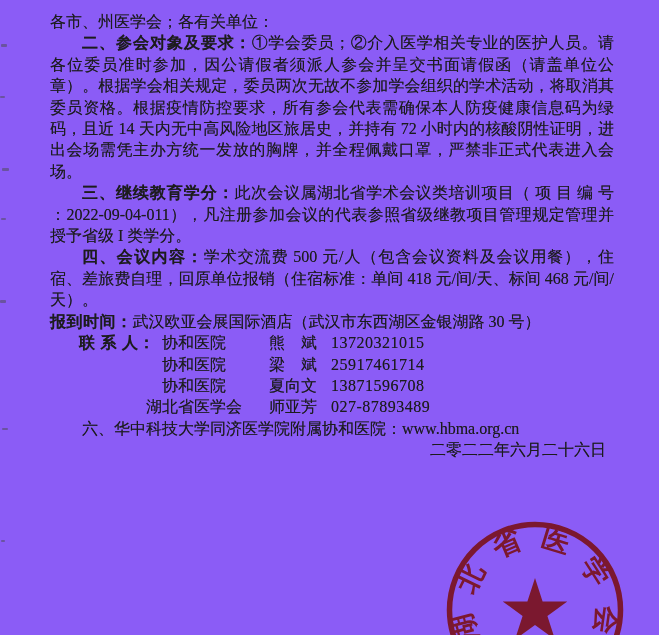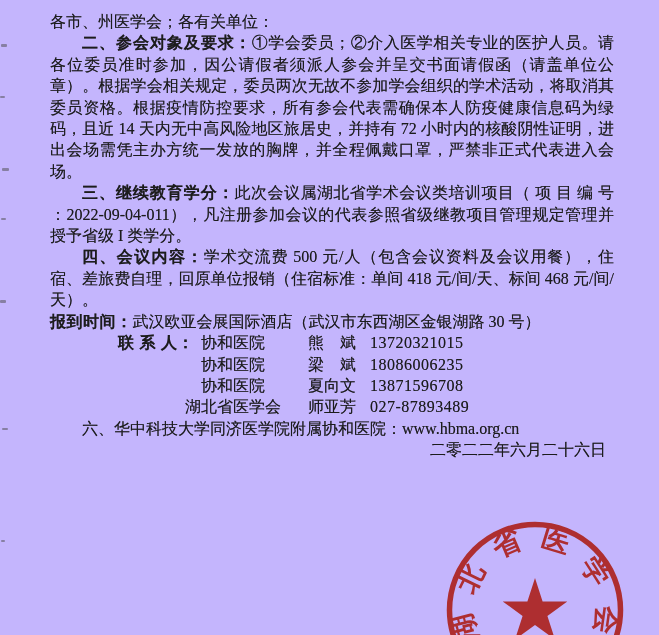--- a/index.html
+++ b/index.html
@@ -4,42 +4,42 @@
 <style>
   html, body {
     margin: 0; padding: 0;
     width: 659px; height: 635px;
     overflow: hidden;
     background: #fcfcfb;
   }
   .page {
     position: relative;
     width: 659px; height: 635px;
-    background: #c4b5fd;
+    background: #8b5cf6;
     font-family: "Liberation Serif", "DejaVu Serif", serif;
     color: #1c1c1c;
     overflow: hidden;
   }
   .doc {
     padding: 11px 45px 0 50px;
     font-size: 16px;
     line-height: 21.4px;
     text-align: justify;
     text-shadow: 0 0 0.4px rgba(20,20,20,0.55);
   }
   .doc p { margin: 0; }
   .indent2 { text-indent: 2em; }
   .sec { text-indent: 2em; }
   .b {
     font-weight: 700;
     font-family: "Liberation Sans", "DejaVu Sans", sans-serif;
     letter-spacing: 0.5px;
   }
   .sub { margin-left: 64px; }
-  .contacts { margin-left: 68px; }
+  .contacts { margin-left: 29px; }
   .crow { display: flex; align-items: baseline; }
   .c-label { width: 84px; flex: 0 0 84px; white-space: nowrap; }
   .c-org {
     flex: 0 0 62px; width: 62px;
     display: flex; justify-content: center;
     white-space: nowrap; overflow: visible;
   }
   .c-name { flex: 0 0 56px; width: 56px; margin-left: 44px; white-space: nowrap; }
   .c-phone { margin-left: 6px; white-space: nowrap; letter-spacing: 0.5px; }
   .date-line { text-align: right; padding-right: 8px; }
@@ -88,21 +88,21 @@
       <div class="crow">
         <span class="c-label b">联 系 人：</span>
         <span class="c-org">协和医院</span>
         <span class="c-name">熊　斌</span>
         <span class="c-phone">13720321015</span>
       </div>
       <div class="crow">
         <span class="c-label"></span>
         <span class="c-org">协和医院</span>
         <span class="c-name">梁　斌</span>
-        <span class="c-phone">18086006235</span>
+        <span class="c-phone">25917461714</span>
       </div>
       <div class="crow">
         <span class="c-label"></span>
         <span class="c-org">协和医院</span>
         <span class="c-name">夏向文</span>
         <span class="c-phone">13871596708</span>
       </div>
       <div class="crow">
         <span class="c-label"></span>
         <span class="c-org">湖北省医学会</span>

